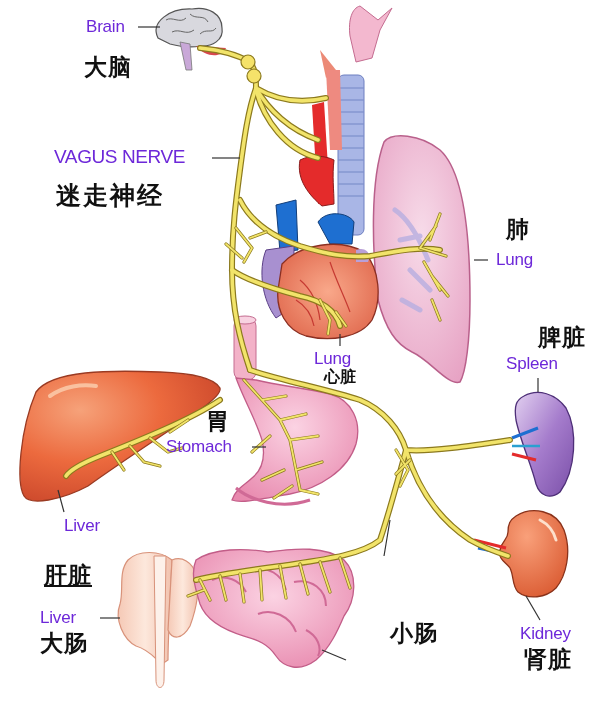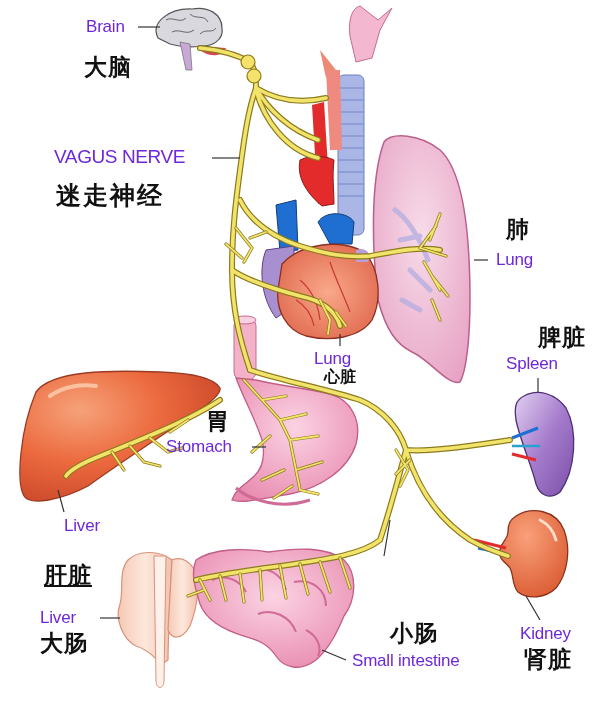--- a/index.html
+++ b/index.html
@@ -218,18 +218,17 @@
   <span class="lbl zh" style="left:206px; top:410px;">胃</span>
   <span class="lbl en" style="left:166px; top:438px;">Stomach</span>
 
   <span class="lbl en" style="left:64px; top:517px;">Liver</span>
   <span class="lbl zh" style="left:44px; top:564px;text-decoration:underline;">肝脏</span>
 
   <span class="lbl en" style="left:40px; top:609px;">Liver</span>
   <span class="lbl zh" style="left:40px; top:632px;">大肠</span>
 
   <span class="lbl zh" style="left:390px; top:622px;">小肠</span>
-  <span class="lbl en" style="left:352px; top:652px;">Small intestine</span>
 
   <span class="lbl en" style="left:520px; top:625px;">Kidney</span>
   <span class="lbl zh" style="left:524px; top:648px;">肾脏</span>
 
 </div>
 
 </body></html>

